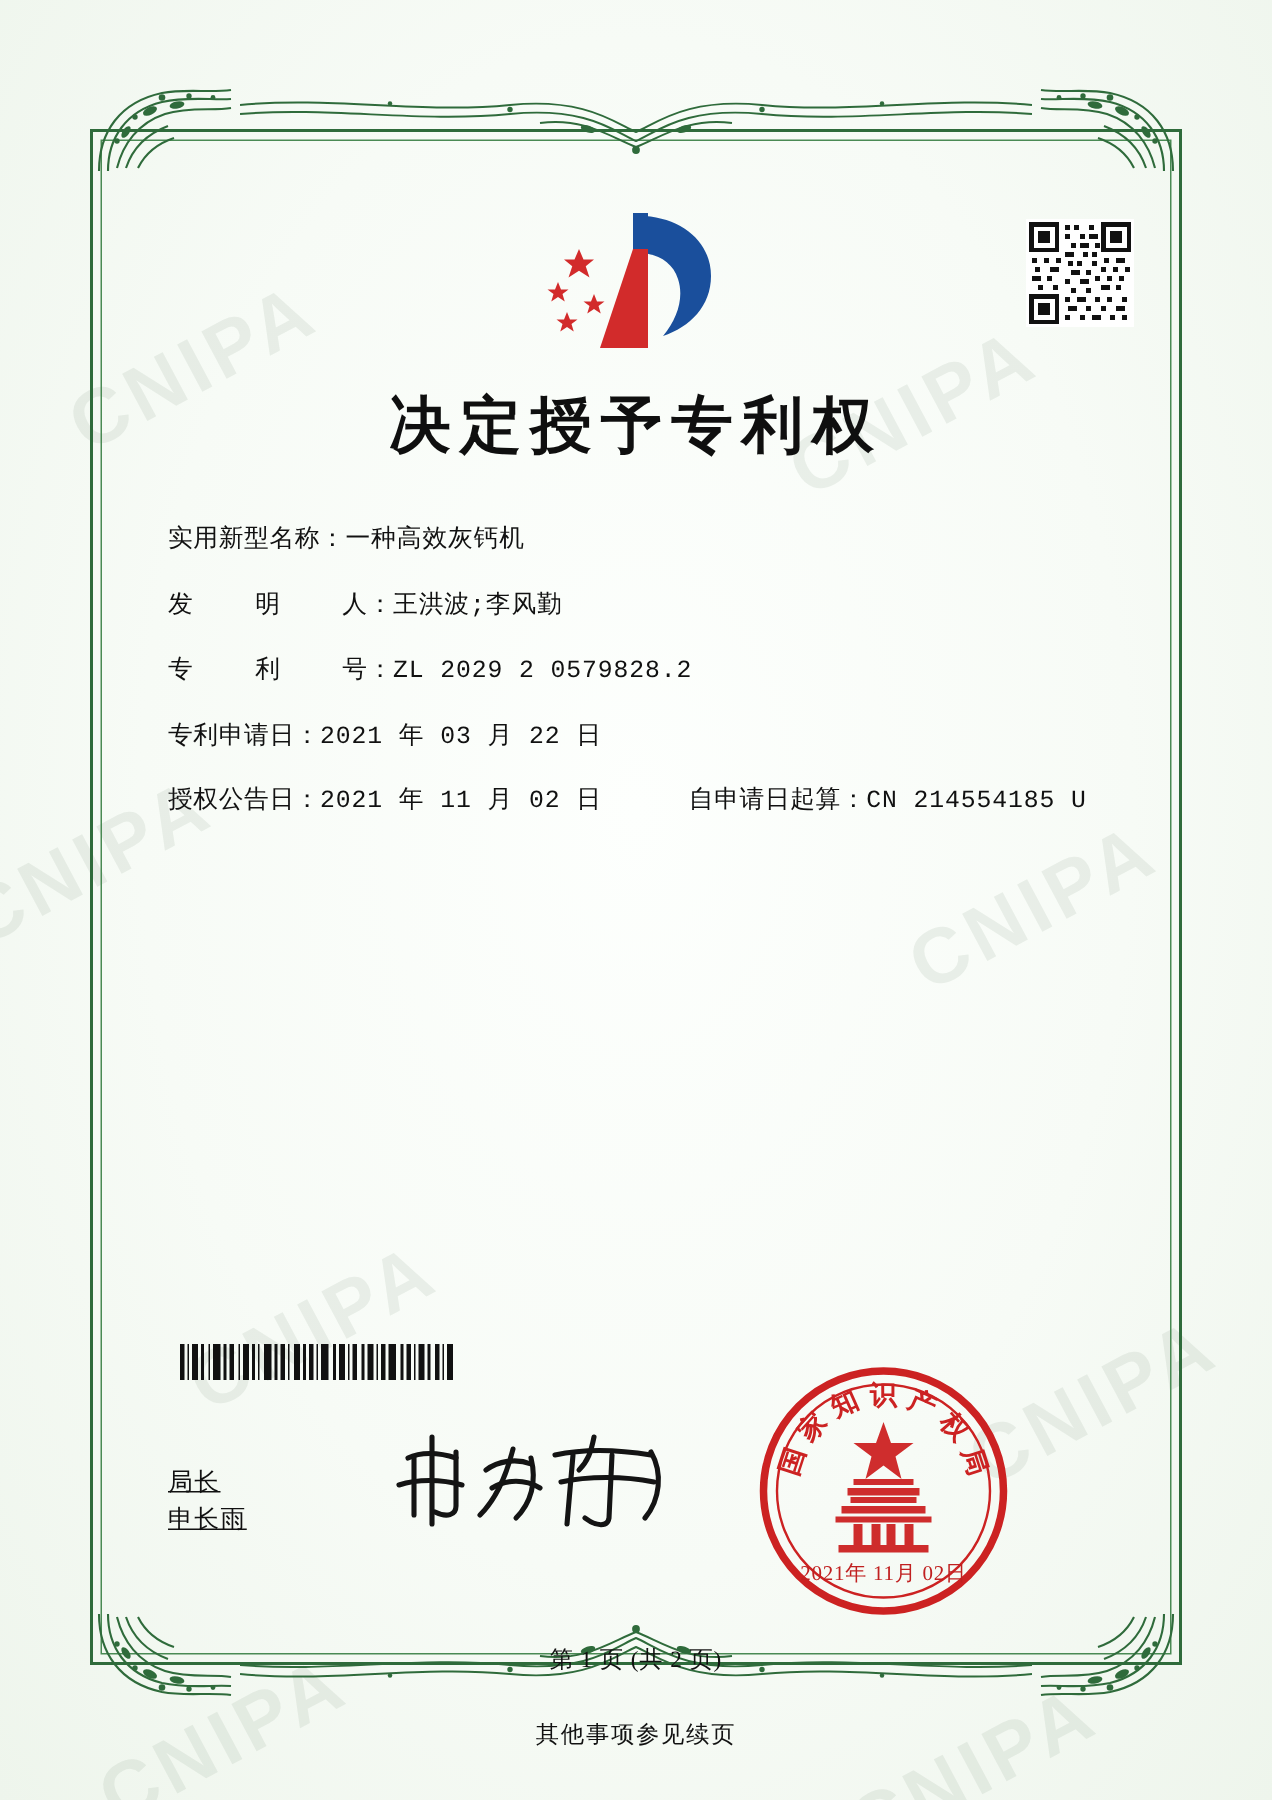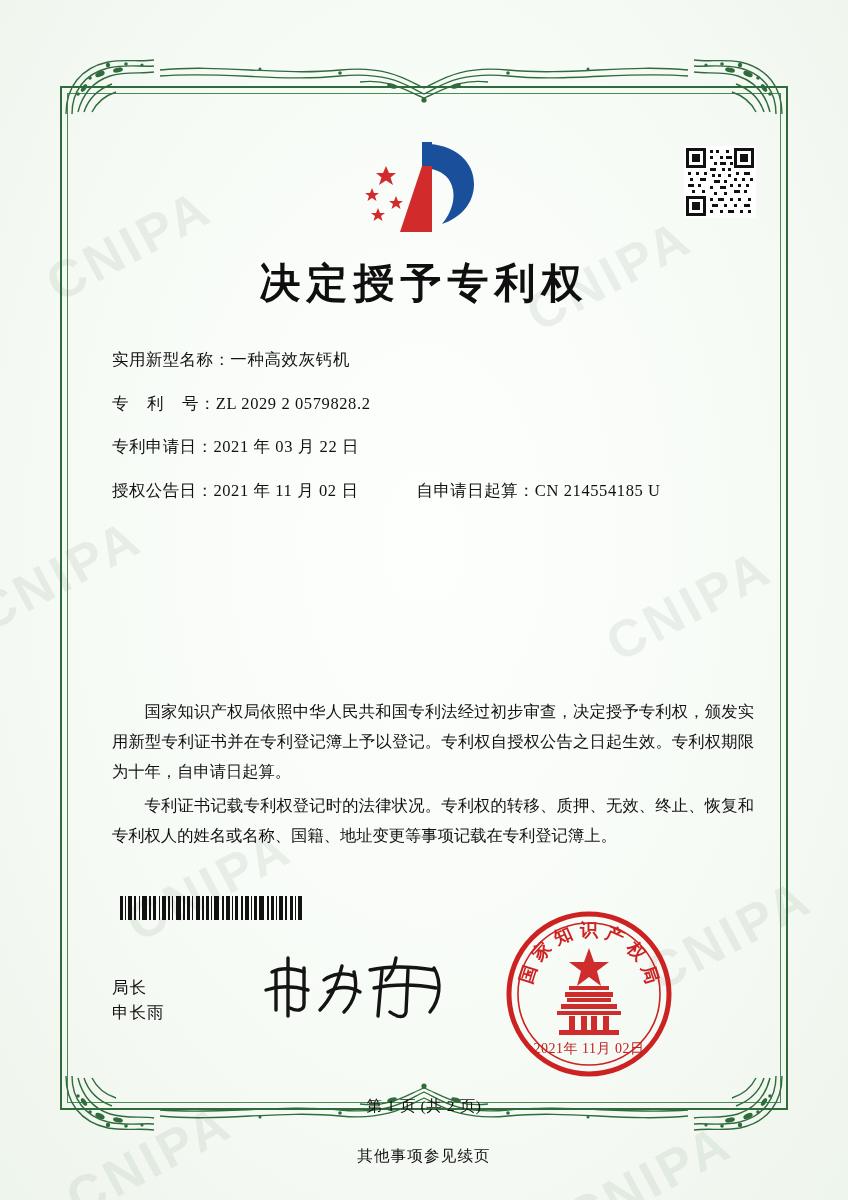--- a/index.html
+++ b/index.html
@@ -118,20 +118,21 @@
     width: 640px;
     font-size: 16.5px;
     line-height: 1;
     color: #111;
   }
   .field {
     display: flex;
     align-items: center;
     margin-bottom: 27px;
     letter-spacing: 0.4px;
+    font-family: Liberation Mono, monospace;
   }
   .field .lbl {
     white-space: pre;
     flex: 0 0 auto;
   }
   .field .val {
     flex: 0 1 auto;
     letter-spacing: 0.6px;
   }
   .field.row-split { justify-content: flex-start; }
@@ -167,20 +168,21 @@
   }
 
   
   .sig-labels {
     position: absolute;
     left: 112px; top: 975px;
     font-size: 16.5px;
     line-height: 25px;
     letter-spacing: 1px;
     color: #111;
+    text-decoration: underline;
   }
   .sig-hand {
     position: absolute;
     left: 258px; top: 952px;
     width: 200px; height: 72px;
   }
   .sig-hand svg { width: 100%; height: 100%; display: block; }
 
   
   .seal {
@@ -445,40 +447,40 @@
   </div>
 
   <div class="title">决定授予专利权</div>
 
   <div class="fields">
     <div class="field">
       <span class="lbl">实用新型名称：</span>
       <span class="val">一种高效灰钙机</span>
     </div>
     <div class="field">
+      <span class="lbl">发    明    人：</span>
+      <span class="val">王洪波;李风勤</span>
+    </div>
+    <div class="field">
       <span class="lbl">专    利    号：</span>
       <span class="val">ZL 2029 2 0579828.2</span>
     </div>
     <div class="field">
       <span class="lbl">专利申请日：</span>
       <span class="val">2021 年 03 月 22 日</span>
     </div>
     <div class="field row-split">
       <span class="lbl">授权公告日：</span>
       <span class="val">2021 年 11 月 02 日</span>
       <span class="spacer"></span>
       <span class="lbl">自申请日起算：</span>
       <span class="val">CN 214554185 U</span>
     </div>
   </div>
 
-  <div class="paras">
-    <p>国家知识产权局依照中华人民共和国专利法经过初步审查，决定授予专利权，颁发实用新型专利证书并在专利登记簿上予以登记。专利权自授权公告之日起生效。专利权期限为十年，自申请日起算。</p>
-    <p>专利证书记载专利权登记时的法律状况。专利权的转移、质押、无效、终止、恢复和专利权人的姓名或名称、国籍、地址变更等事项记载在专利登记簿上。</p>
-  </div>
 
   <div class="barcode">
     <i style="width:3px"></i>
       <i style="width:2px;background:transparent"></i>
     <i style="width:1px"></i>
       <i style="width:2px;background:transparent"></i>
     <i style="width:4px"></i>
       <i style="width:2px;background:transparent"></i>
     <i style="width:2px"></i>
       <i style="width:3px;background:transparent"></i>

